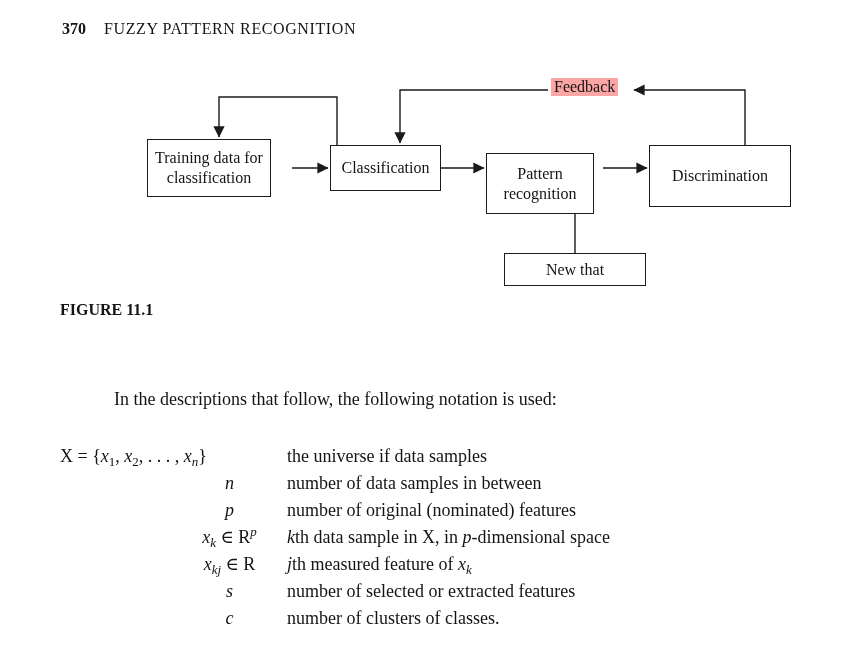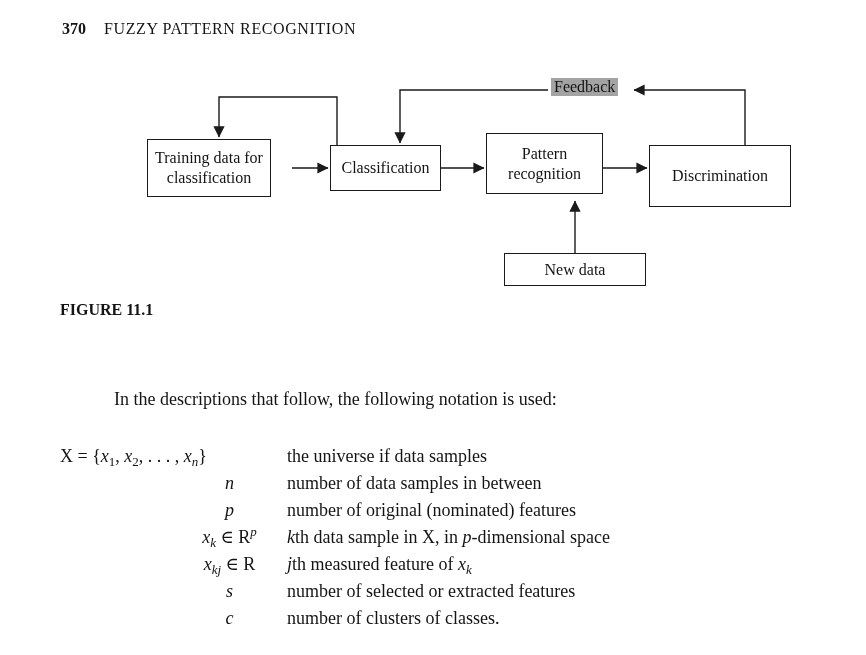--- a/index.html
+++ b/index.html
@@ -17,24 +17,24 @@
   .diagram { position:absolute; left:0; top:75px; width:866px; height:225px; }
   .diagram svg { position:absolute; left:0; top:0; }
   .node {
     position:absolute; border:1.2px solid #1a1a1a; background:#fff;
     display:flex; align-items:center; justify-content:center;
     text-align:center; font-size:16px; line-height:1.22; box-sizing:border-box;
     padding:2px 5px;
   }
   .n-training { left:147px; top:64px;  width:124px; height:58px;justify-content:flex-end; }
   .n-class    { left:330px; top:70px;  width:111px; height:46px; }
-  .n-pattern  { left:486px; top:58px;  width:117px; height:61px; }
+  .n-pattern  { left:486px; top:78px;  width:108px; height:61px; }
   .n-discrim  { left:649px; top:70px;  width:142px; height:62px; }
   .n-newdata  { left:504px; top:178px; width:142px; height:33px; }
-  .feedback { position:absolute; left:551px; top:3px; font-size:16px; background:#a3a3a3; padding:0 3px; }
+  .feedback { position:absolute; left:551px; top:3px; font-size:16px; background:#fca5a5; padding:0 3px; }
 
   
   .caption { position:absolute; left:60px; top:301px; font-size:16px; }
   .flabel { font-weight:bold; display:block; margin-bottom:5px; }
 
   
   .intro { position:absolute; left:114px; top:389px; font-size:18px; }
 
   
   .notation { position:absolute; left:60px; top:443px; font-size:18px; }
@@ -80,21 +80,21 @@
     <div class="node n-class">
         <span>Classification</span>
       </div>
     <div class="node n-pattern">
         <span>Pattern recognition</span>
       </div>
     <div class="node n-discrim">
         <span>Discrimination</span>
       </div>
     <div class="node n-newdata">
-        <span>New data</span>
+        <span>New that</span>
       </div>
   </div>
 
   <div class="caption">
     <span class="flabel">FIGURE 11.1</span>
   </div>
 
   <div class="intro">In the descriptions that follow, the following notation is used:</div>
 
   <div class="notation">

